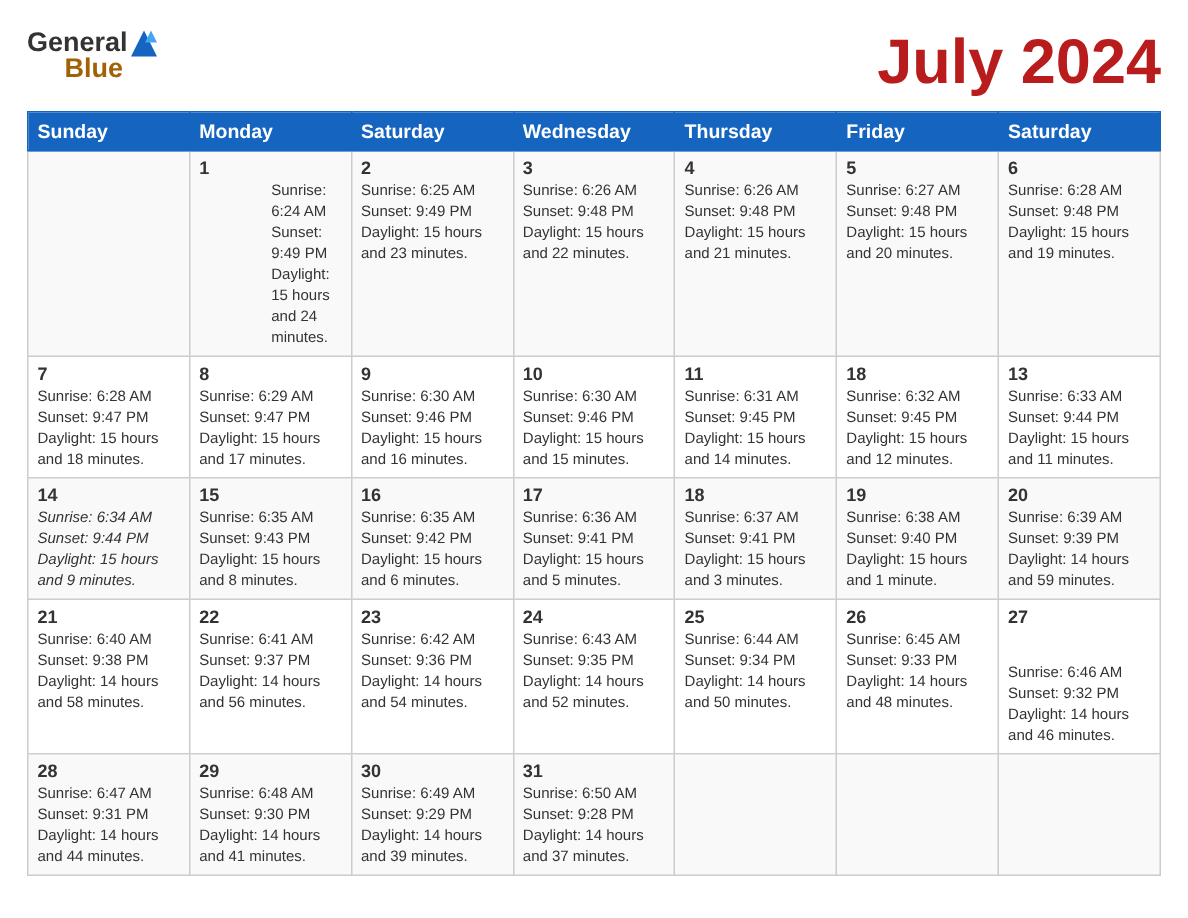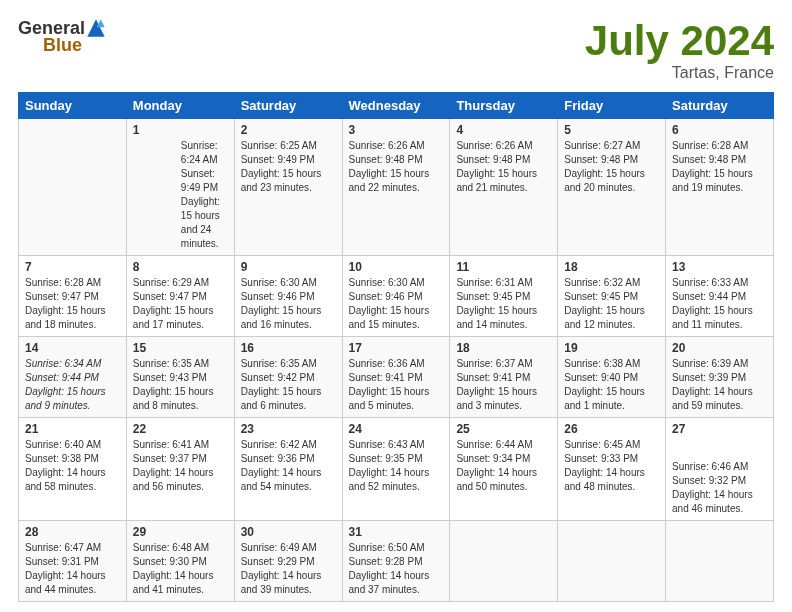--- a/index.html
+++ b/index.html
@@ -28,21 +28,21 @@
       width: 20px;
       height: 20px;
       margin-left: 2px;
     }
     .title-section {
       text-align: right;
     }
     .month-title {
       font-size: 42px;
       font-weight: bold;
-      color: #4d7c0f;
+      color: #b91c1c;
       line-height: 1.1;
     }
     .location {
       font-size: 16px;
       color: #555;
     }
     table {
       width: 100%;
       border-collapse: collapse;
       font-size: 11px;
@@ -84,33 +84,32 @@
       line-height: 1.4;
     }
   </style>
 </head>
 <body>
 
 <div class="page">
   <div class="header">
     <div class="logo">
       <div style="display:flex;flex-direction:column;align-items:center;">
-        <div style="display:flex;">
+        <div style="display:flex;align-items:center;">
           <span style="font-size:18px;font-weight:bold;color:#333;">General</span>
           <svg class="logo-icon" viewBox="0 0 30 30" style="margin:0 1px;">
             <polygon points="15,2 28,28 2,28" fill="#1565C0"></polygon>
             <polygon points="22,2 28,14 16,14" fill="#42a5f5"></polygon>
           </svg>
         </div>
         <span style="font-size:18px;font-weight:bold;color:#a16207;margin-top:-4px;">Blue</span>
       </div>
     </div>
     <div class="title-section">
       <div class="month-title">July 2024</div>
-      <div class="location">Tartas, France</div>
     </div>
   </div>
 
   <table>
     <thead>
       <tr>
 
       <th>Sunday</th>
           <th>Monday</th>
           <th>Saturday</th>

